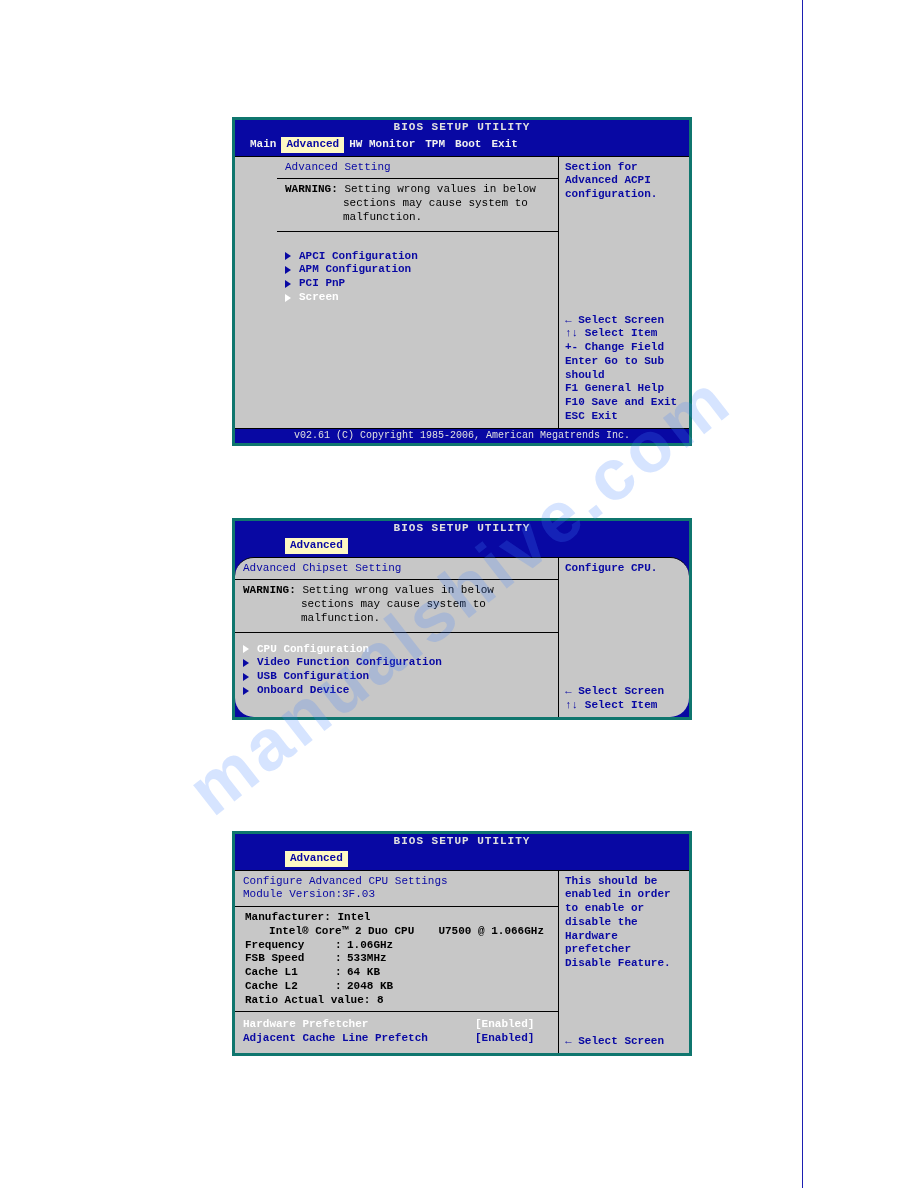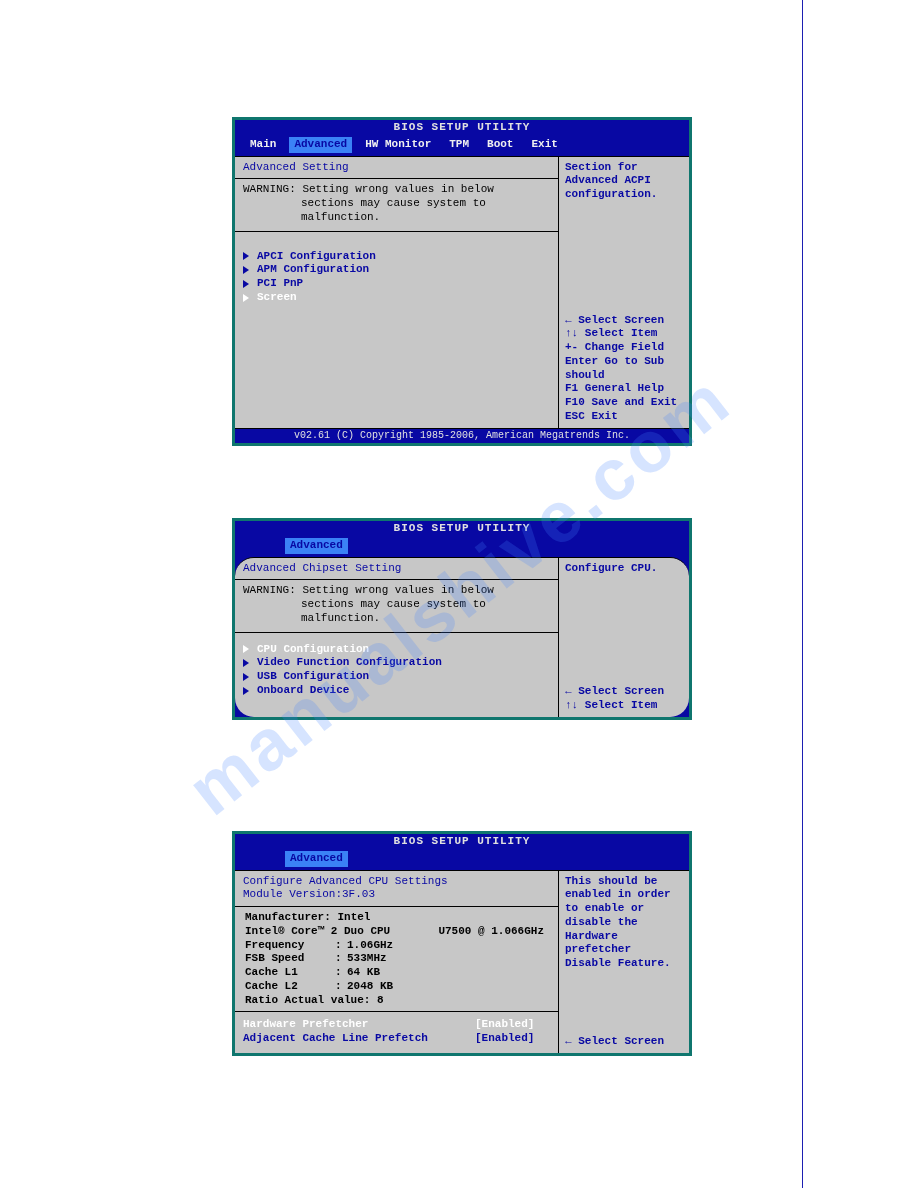--- a/index.html
+++ b/index.html
@@ -42,29 +42,29 @@
   }
   .bios-title {
     color: #e0e0e0;
     text-align: center;
     font-weight: bold;
     padding: 1px 0;
     letter-spacing: 1px;
   }
   .tabbar {
     display: flex;
-    gap: 8px;
+    gap: 0;
     padding: 1px 10px 3px 10px;
     color: #f0f0f0;
     font-weight: bold;
     text-align: right;
   }
   .tab { padding: 1px 5px; }
   .tab.active {
-    background: #3b82f6;
+    background: #fef9c3;
     color: #0808a3;
   }
   .bios-body {
     background: #c7c7c7;
     display: flex;
     border-top: 1px solid #000;
     overflow: hidden;
   }
   .left-pane {
     flex: 1;
@@ -84,21 +84,21 @@
   .section-header {
     color: #0808a3;
     padding: 4px 8px;
     border-bottom: 1px solid #000;
   }
   .warning-box {
     color: #000;
     padding: 4px 8px 6px 8px;
     border-bottom: 1px solid #000;
   }
-  .warning-label { font-weight: normal; }
+  .warning-label { font-weight: bold; }
   .warning-indent { padding-left: 58px; }
   .menu-area {
     padding: 6px 8px;
   }
   .menu-item {
     color: #0808a3;
     font-weight: bold;
     padding: 0;
     display: flex;
     align-items: center;
@@ -165,21 +165,21 @@
 <div class="bios-window" style="left:232px; top:117px;">
   <div class="bios-title">BIOS SETUP UTILITY</div>
   <div class="tabbar">
     <div class="tab">Main</div>
     <div class="tab active">Advanced</div>
     <div class="tab">HW Monitor</div>
     <div class="tab">TPM</div>
     <div class="tab">Boot</div>
     <div class="tab">Exit</div>
   </div>
-  <div class="bios-body" style="height:272px;">
+  <div class="bios-body" style="height:272px;padding-left:42px;">
     <div class="left-pane">
       <div class="section-header">Advanced Setting</div>
       <div class="warning-box">
         <span class="warning-label">WARNING:</span>
         <span>Setting wrong values in below</span>
         <div class="warning-indent">sections may cause system to</div>
         <div class="warning-indent">malfunction.</div>
       </div>
       <div class="menu-area">
         <div style="height:12px"></div>
@@ -267,21 +267,21 @@
     <div class="tab active">Advanced</div>
   </div>
   <div class="bios-body" style="height:183px;">
     <div class="left-pane">
       <div class="cpu-section-top">
         <div>Configure Advanced CPU Settings</div>
         <div>Module Version:3F.03</div>
       </div>
       <div class="cpu-section-mid cpu-info">
         <div><span>Manufacturer:</span> <span>Intel</span></div>
-        <div style="display:flex;">
+        <div style="display:flex;text-align:center;">
           <span style="flex:1">Intel® Core™ 2 Duo CPU</span>
           <span style="padding-right:6px">U7500 @ 1.066GHz</span>
         </div>
         <div class="cpu-row">
             <span class="k">Frequency</span>
             <span class="c">:</span>
             <span>1.06GHz</span>
           </div>
         <div class="cpu-row">
             <span class="k">FSB Speed</span>

